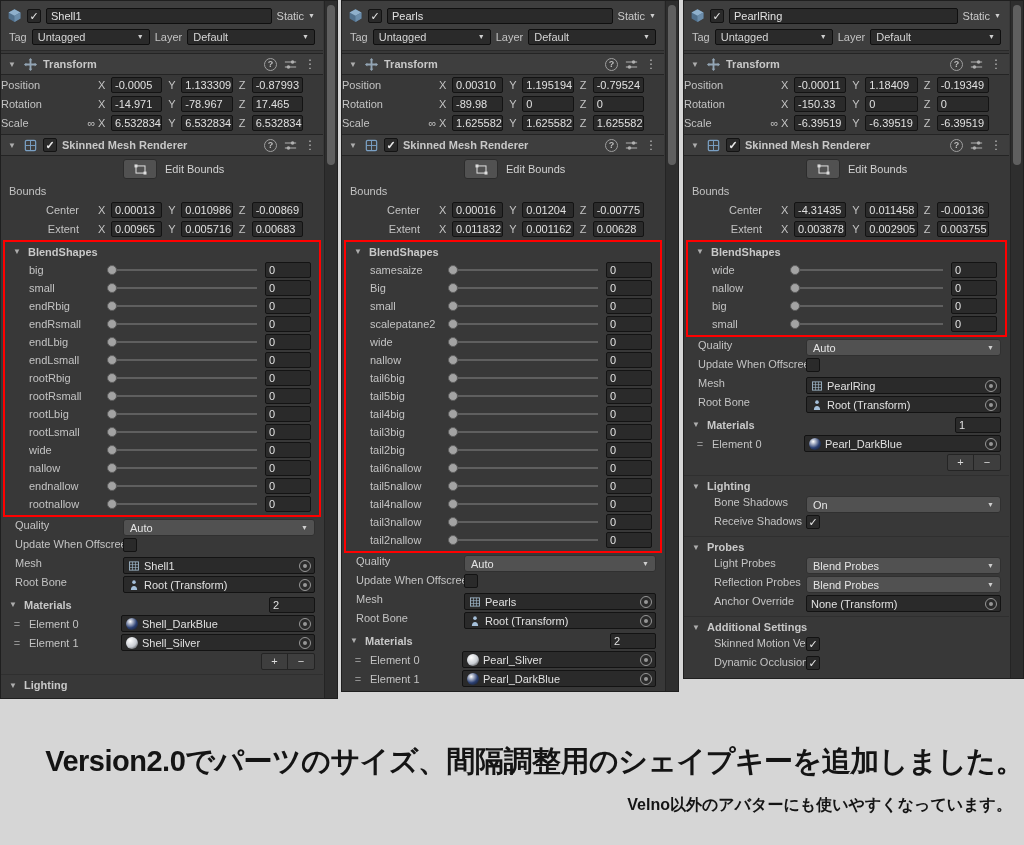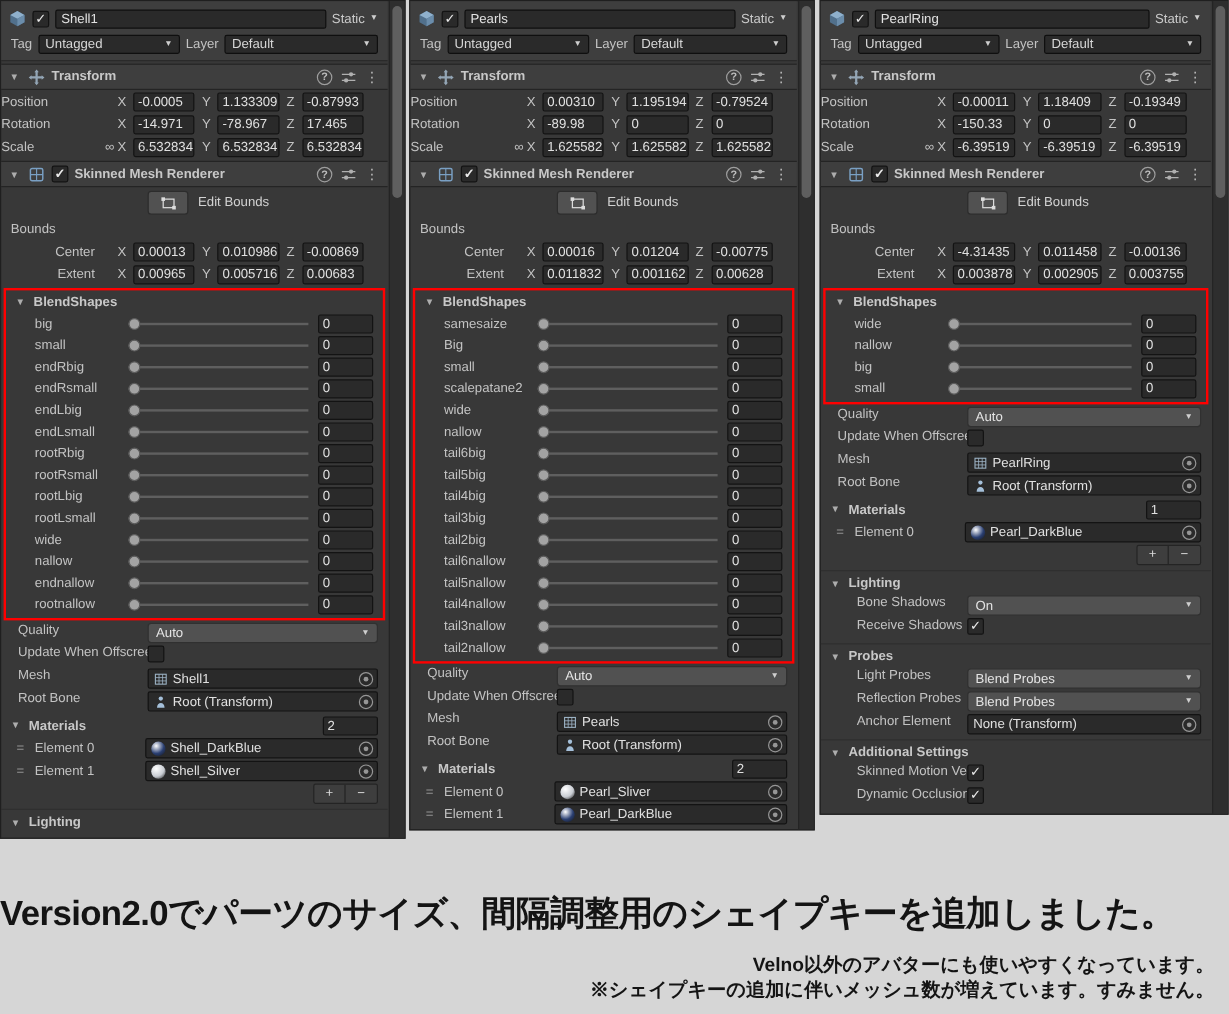--- a/index.html
+++ b/index.html
@@ -68,21 +68,21 @@
   .mat-count{flex:0 0 46px;margin-left:auto}
   .elem-row{display:flex;align-items:center;height:19px;padding:0 8px 0 0}
   .handle{flex:0 0 16px;margin-left:8px;color:#929292;text-align:center;font-size:11px}
   .elem-label{flex:0 0 96px;padding-left:4px;white-space:nowrap;overflow:hidden;color:#c3c3c3}
   .mat-sphere{width:12px;height:12px;border-radius:50%;flex:0 0 12px}
   .mat-footer{display:flex;justify-content:flex-end;height:19px;padding-right:8px;margin-top:1px}
   .mat-btns{display:flex;background:#3e3e3e;border:1px solid #242424;border-radius:2px;height:17px}
   .mat-btn{width:26px;text-align:center;line-height:15px;color:#dcdcdc}
   .mat-btn:first-child{border-right:1px solid #242424}
   .banner{position:absolute;left:0;top:700px;width:1024px;height:145px}
-  .banner-title{font-size:29px;font-weight:bold;color:#141414;margin-top:42px;text-align:left;white-space:nowrap;overflow:hidden;letter-spacing:-0.5px}
+  .banner-title{font-size:29px;font-weight:bold;color:#141414;margin-top:42px;text-align:right;white-space:nowrap;overflow:hidden;letter-spacing:-0.5px}
   .banner-sub{font-size:16px;font-weight:bold;color:#141414;text-align:right;padding-right:12px;line-height:21px}
   .banner-sub1{margin-top:12px}
 </style>
 </head>
 <body>
 
 <div id="panels-root" class="panels">
     <div class="panel">
       <div class="panel-inner">
         <div class="go-header">
@@ -1023,21 +1023,21 @@
           </div>
         </div>
         <div class="prop-row indent">
           <span class="prop-label">Reflection Probes</span>
           <div class="dd">
             <span class="dd-val">Blend Probes</span>
             <span class="dd-arrow">▼</span>
           </div>
         </div>
         <div class="prop-row indent">
-          <span class="prop-label">Anchor Element</span>
+          <span class="prop-label">Anchor Override</span>
           <div class="obj">
             <span class="obj-val">None (Transform)</span>
             <span class="picker"></span>
           </div>
         </div>
         <div class="sec-row xtra">
           <span class="foldout">▼</span>
           <span class="sec-title">Additional Settings</span>
         </div>
         <div class="prop-row indent">
@@ -1051,14 +1051,13 @@
       </div>
       <div class="scrollbar">
         <div class="scroll-thumb"></div>
       </div>
     </div>
   </div>
 
 <div class="banner">
   <div class="banner-title">Version2.0でパーツのサイズ、間隔調整用のシェイプキーを追加しました。</div>
   <div class="banner-sub banner-sub1">Velno以外のアバターにも使いやすくなっています。</div>
-  <div class="banner-sub">※シェイプキーの追加に伴いメッシュ数が増えています。すみません。</div>
 </div>
 
 </body></html>

